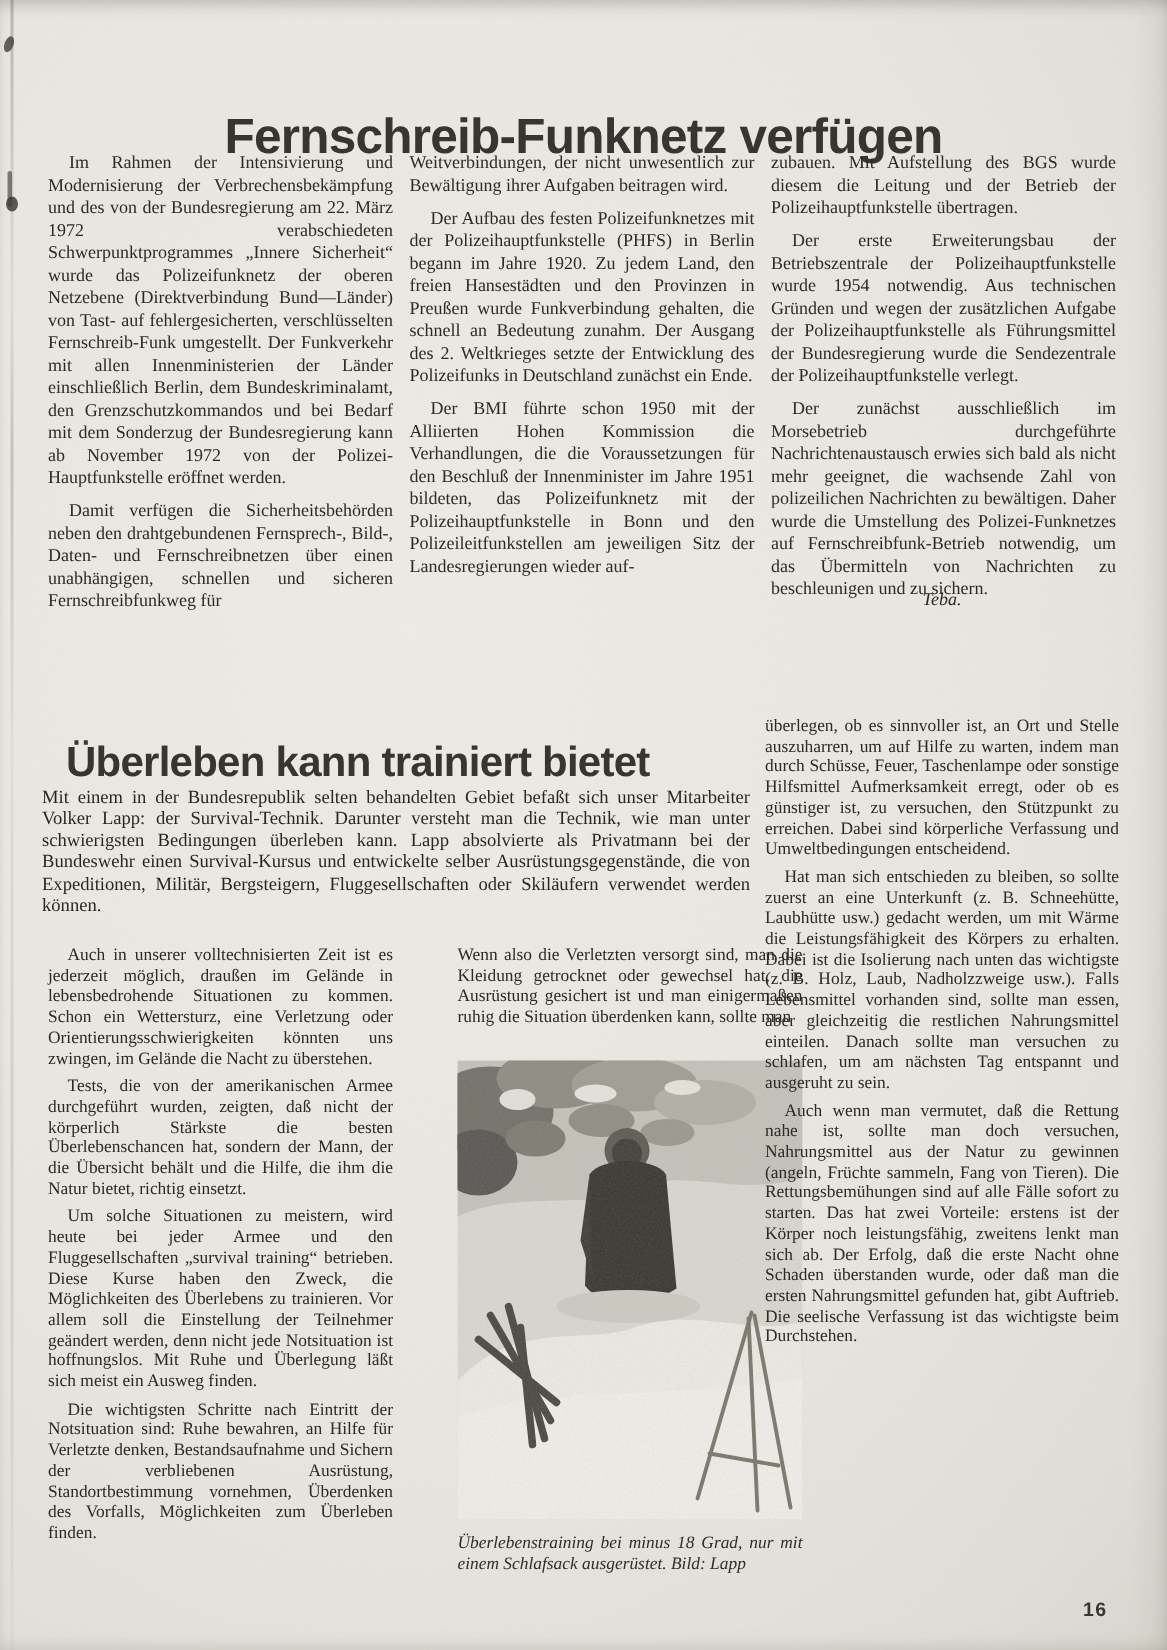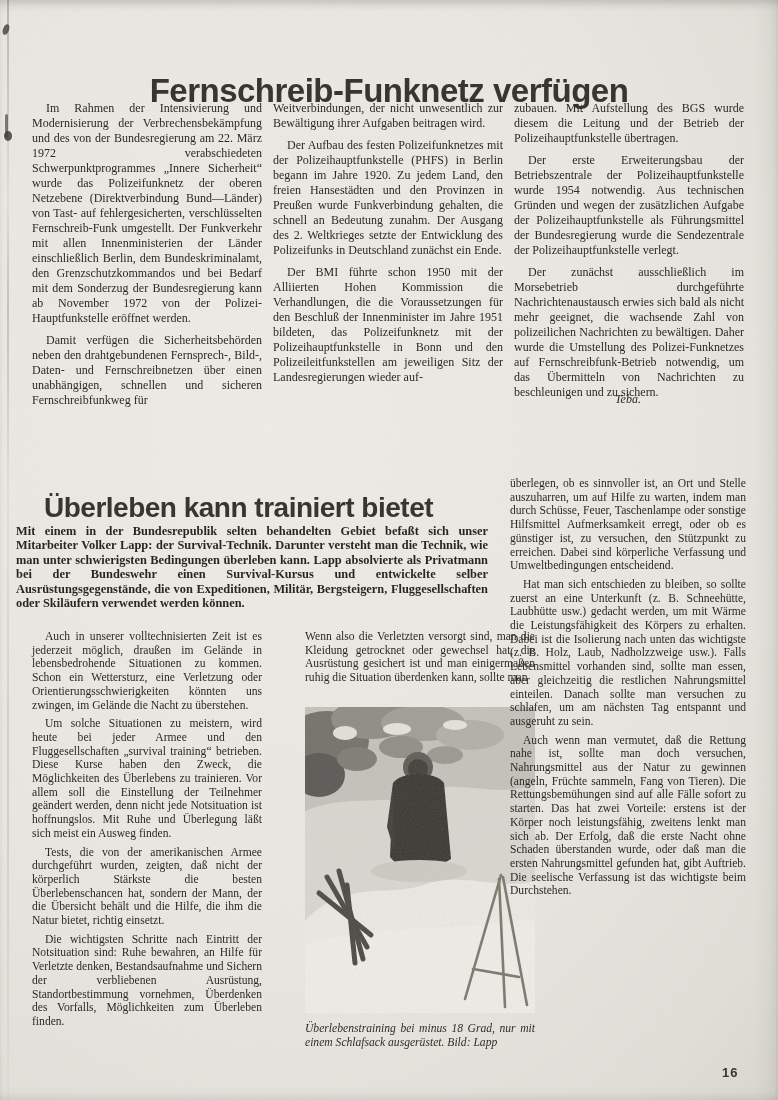--- a/index.html
+++ b/index.html
@@ -17,22 +17,22 @@
   }
   #a1-title{top:50px;left:0;right:0;text-align:center;font-size:33px;}
   #a2-title{top:469px;left:44px;font-size:28px;}
   
   #a1-cols{position:absolute;left:32px;top:101px;width:714px;display:flex;gap:11px;}
   #a1-cols .col{flex:0 0 230px;width:230px;}
   .col p{margin:0 0 7px;font-size:12px;line-height:15px;text-align:justify;text-indent:14px;}
   .col p.cont{text-indent:0;}
   
   .lede{
-    position:absolute;left:16px;top:524px;width:472px;
-    font-weight:bold;font-size:12.4px;line-height:14.4px;text-align:justify;color:#211f1a;
+    position:absolute;left:28px;top:524px;width:472px;
+    font-weight:normal;font-size:12.4px;line-height:14.4px;text-align:justify;color:#211f1a;
   }
   .a2col{position:absolute;width:230px;}
   #a2-col1{left:32px;top:630px;}
   #a2-col2{left:273px;top:630px;padding-left:32px;}
   #a2-col3{left:510px;top:477px;width:236px;}
   .a2col p{margin:0 0 5px;font-size:11.6px;line-height:13.7px;text-align:justify;text-indent:13px;}
   .a2col p.cont{text-indent:0;}
   .sig{font-style:italic;text-align:center;margin-top:-15px;font-size:12px;line-height:15px;padding-right:2px;}
   
   .photo{display:block;width:230px;height:306px;margin-top:22px;}
@@ -83,22 +83,22 @@
       <div class="sig">Teba.</div>
     </div>
   </div>
 
   <h2 class="headline" id="a2-title">Überleben kann trainiert bietet</h2>
 
   <div class="lede">Mit einem in der Bundesrepublik selten behandelten Gebiet befaßt sich unser Mitarbeiter Volker Lapp: der Survival-Technik. Darunter versteht man die Technik, wie man unter schwierigsten Bedingungen überleben kann. Lapp absolvierte als Privatmann bei der Bundeswehr einen Survival-Kursus und entwickelte selber Ausrüstungsgegenstände, die von Expeditionen, Militär, Bergsteigern, Fluggesellschaften oder Skiläufern verwendet werden können.</div>
 
   <div class="a2col" id="a2-col1">
     <p>Auch in unserer volltechnisierten Zeit ist es jederzeit möglich, draußen im Gelände in lebensbedrohende Situationen zu kommen. Schon ein Wettersturz, eine Verletzung oder Orientierungsschwierigkeiten könnten uns zwingen, im Gelände die Nacht zu überstehen.</p>
+    <p>Tests, die von der amerikanischen Armee durchgeführt wurden, zeigten, daß nicht der körperlich Stärkste die besten Überlebenschancen hat, sondern der Mann, der die Übersicht behält und die Hilfe, die ihm die Natur bietet, richtig einsetzt.</p>
     <p>Um solche Situationen zu meistern, wird heute bei jeder Armee und den Fluggesellschaften „survival training“ betrieben. Diese Kurse haben den Zweck, die Möglichkeiten des Überlebens zu trainieren. Vor allem soll die Einstellung der Teilnehmer geändert werden, denn nicht jede Notsituation ist hoffnungslos. Mit Ruhe und Überlegung läßt sich meist ein Ausweg finden.</p>
-    <p>Tests, die von der amerikanischen Armee durchgeführt wurden, zeigten, daß nicht der körperlich Stärkste die besten Überlebenschancen hat, sondern der Mann, der die Übersicht behält und die Hilfe, die ihm die Natur bietet, richtig einsetzt.</p>
     <p>Die wichtigsten Schritte nach Eintritt der Notsituation sind: Ruhe bewahren, an Hilfe für Verletzte denken, Bestandsaufnahme und Sichern der verbliebenen Ausrüstung, Standortbestimmung vornehmen, Überdenken des Vorfalls, Möglichkeiten zum Überleben finden.</p>
   </div>
 
   <div class="a2col" id="a2-col2">
     <p class="cont">Wenn also die Verletzten versorgt sind, man die Kleidung getrocknet oder gewechsel hat, die Ausrüstung gesichert ist und man einigermaßen ruhig die Situation überdenken kann, sollte man</p>
 
     <svg class="photo" viewBox="0 0 230 306" role="img">
       <defs>
         <filter id="pgrain" x="0" y="0" width="100%" height="100%">
           <feTurbulence type="fractalNoise" baseFrequency="0.8" numOctaves="2" stitchTiles="stitch"></feTurbulence>

